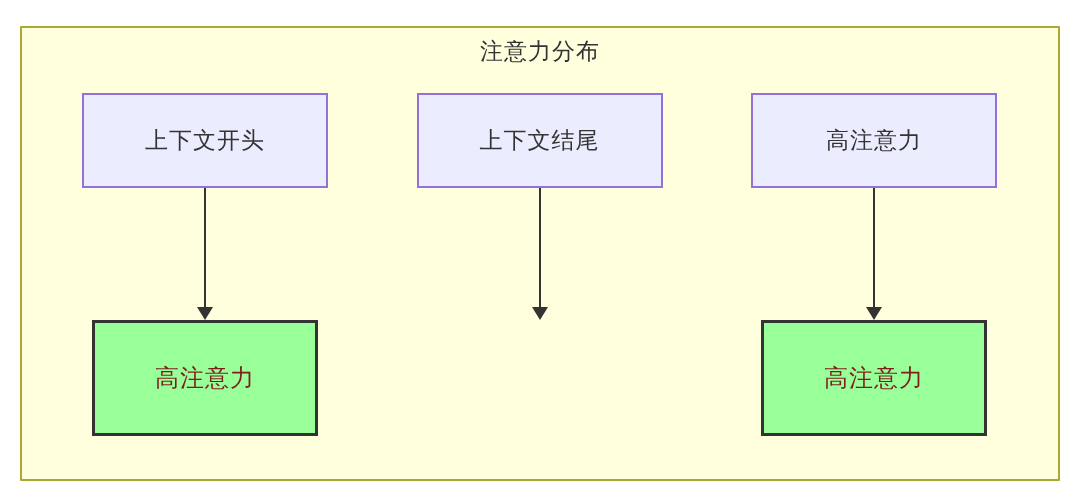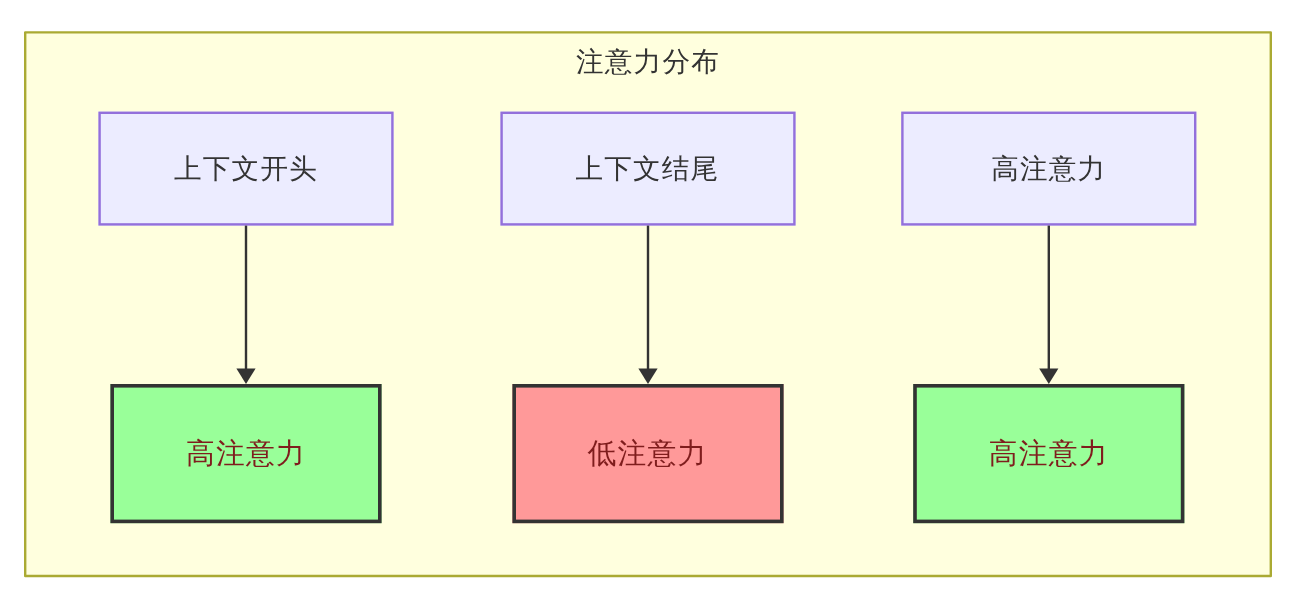--- a/index.html
+++ b/index.html
@@ -116,21 +116,20 @@
         </div>
         <div class="target-node level-high">高注意力</div>
       </div>
 
       <div class="flow-column">
         <div class="source-node">上下文结尾</div>
         <div class="arrow">
           <div class="arrow-line"></div>
           <div class="arrow-head"></div>
         </div>
-        <div class="target-node level-low">低注意力</div>
       </div>
 
       <div class="flow-column">
         <div class="source-node">高注意力</div>
         <div class="arrow">
           <div class="arrow-line"></div>
           <div class="arrow-head"></div>
         </div>
         <div class="target-node level-high">高注意力</div>
       </div>

